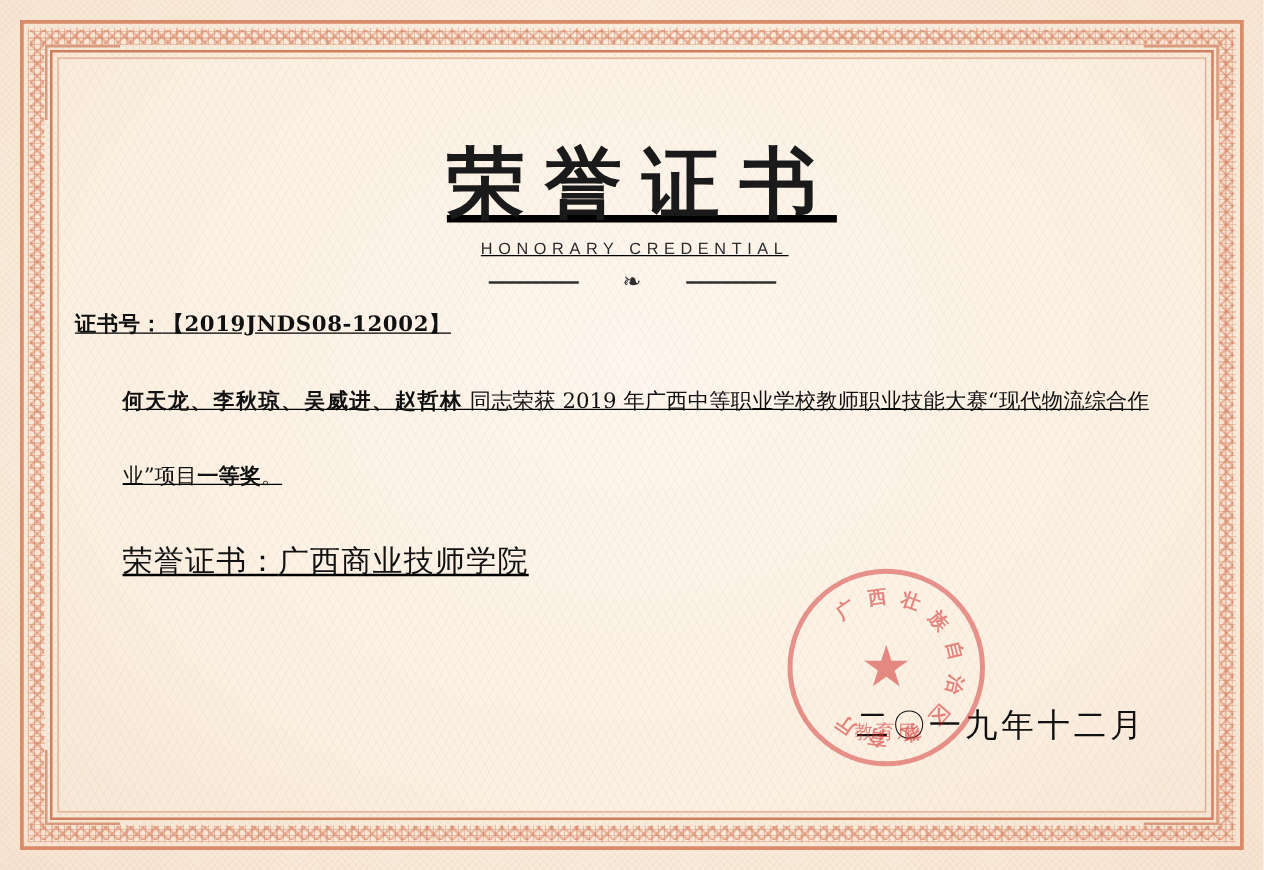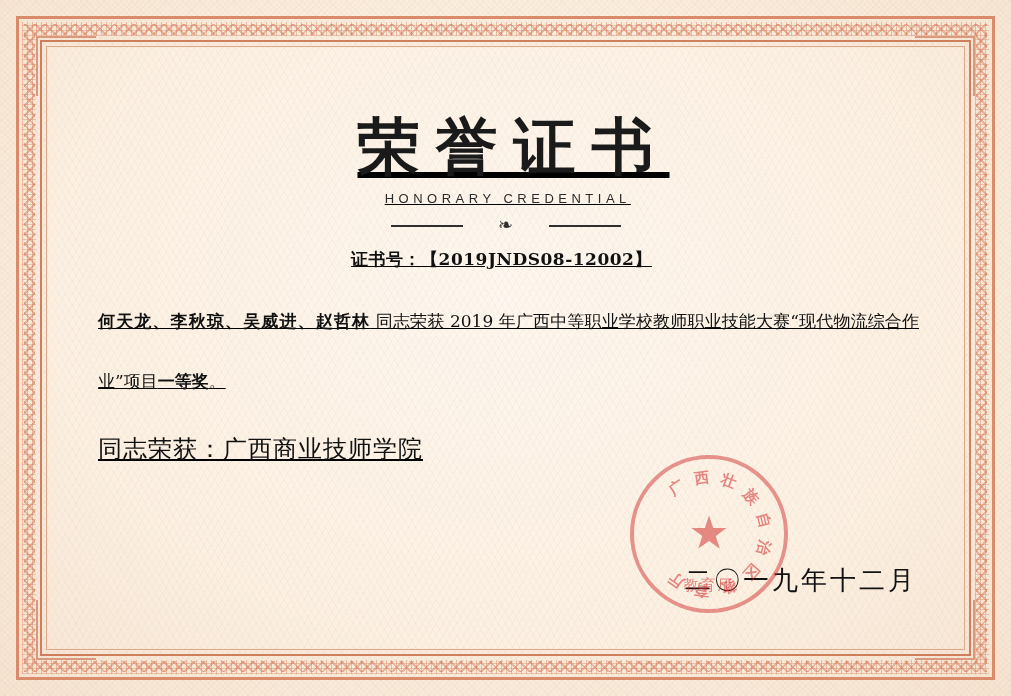--- a/index.html
+++ b/index.html
@@ -144,21 +144,21 @@
     left: 50%;
     top: 0;
     transform: translateX(-50%);
     font-size: 18px;
     line-height: 18px;
     color: #2f2f2f;
   }
 
   .cert-no {
     margin-top: 14px;
-    text-align: center;
+    text-align: left;
     padding-right: 8px;
     font-family: "DejaVu Serif", "Liberation Serif", serif;
     font-size: 17px;
     font-weight: 700;
     color: #111;
     letter-spacing: .5px;
   }
 
   .body-text {
     margin-top: 20px;
@@ -283,21 +283,21 @@
 
     <div class="cert-no">
       <span>证书号：</span><span>【2019JNDS08-12002】</span>
     </div>
 
     <div class="body-text">
       <span class="names">何天龙、李秋琼、吴威进、赵哲林</span><span> 同志荣获 2019 年广西中等职业学校教师职业技能大赛“现代物流综合作业”项目</span><span class="strong">一等奖</span><span>。</span>
     </div>
 
     <div class="unit-line">
-      <span>同志荣获：</span><span>广西商业技师学院</span>
+      <span>荣誉证书：</span><span>广西商业技师学院</span>
     </div>
 
     <div class="sign-block">
       <div class="sign-date">二〇一九年十二月</div>
     </div>
 
   </div>
 
   <div class="seal">
     <div class="seal-ring-text">

